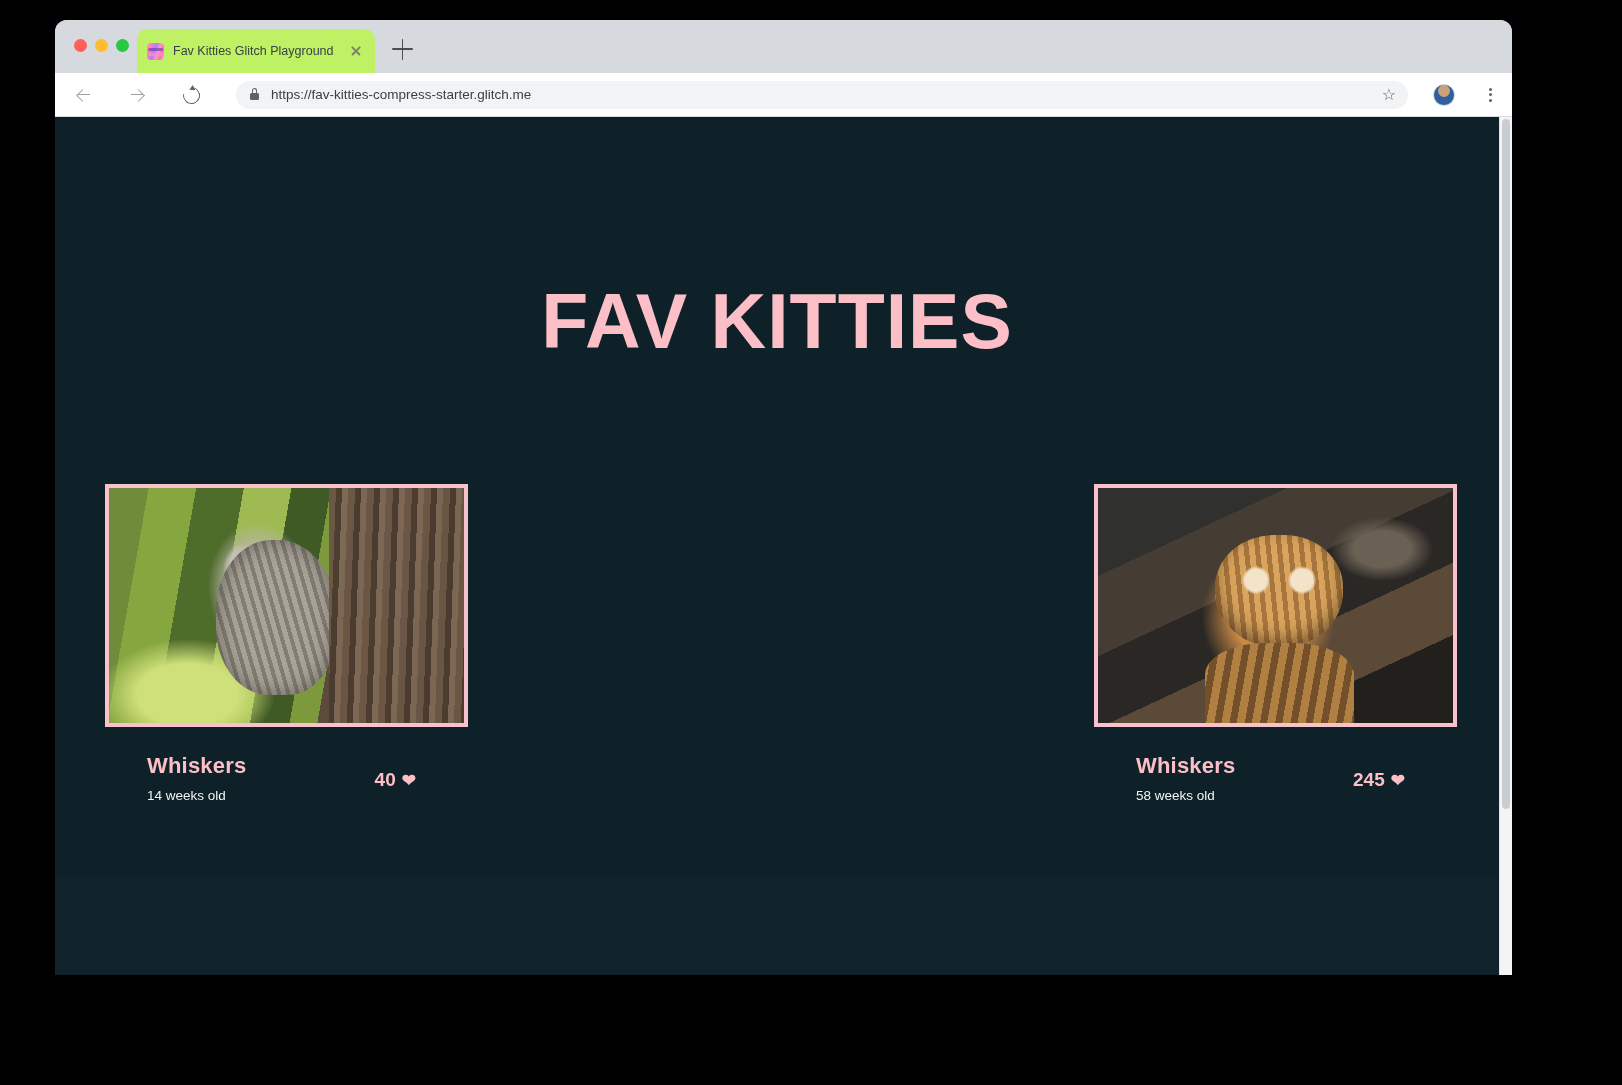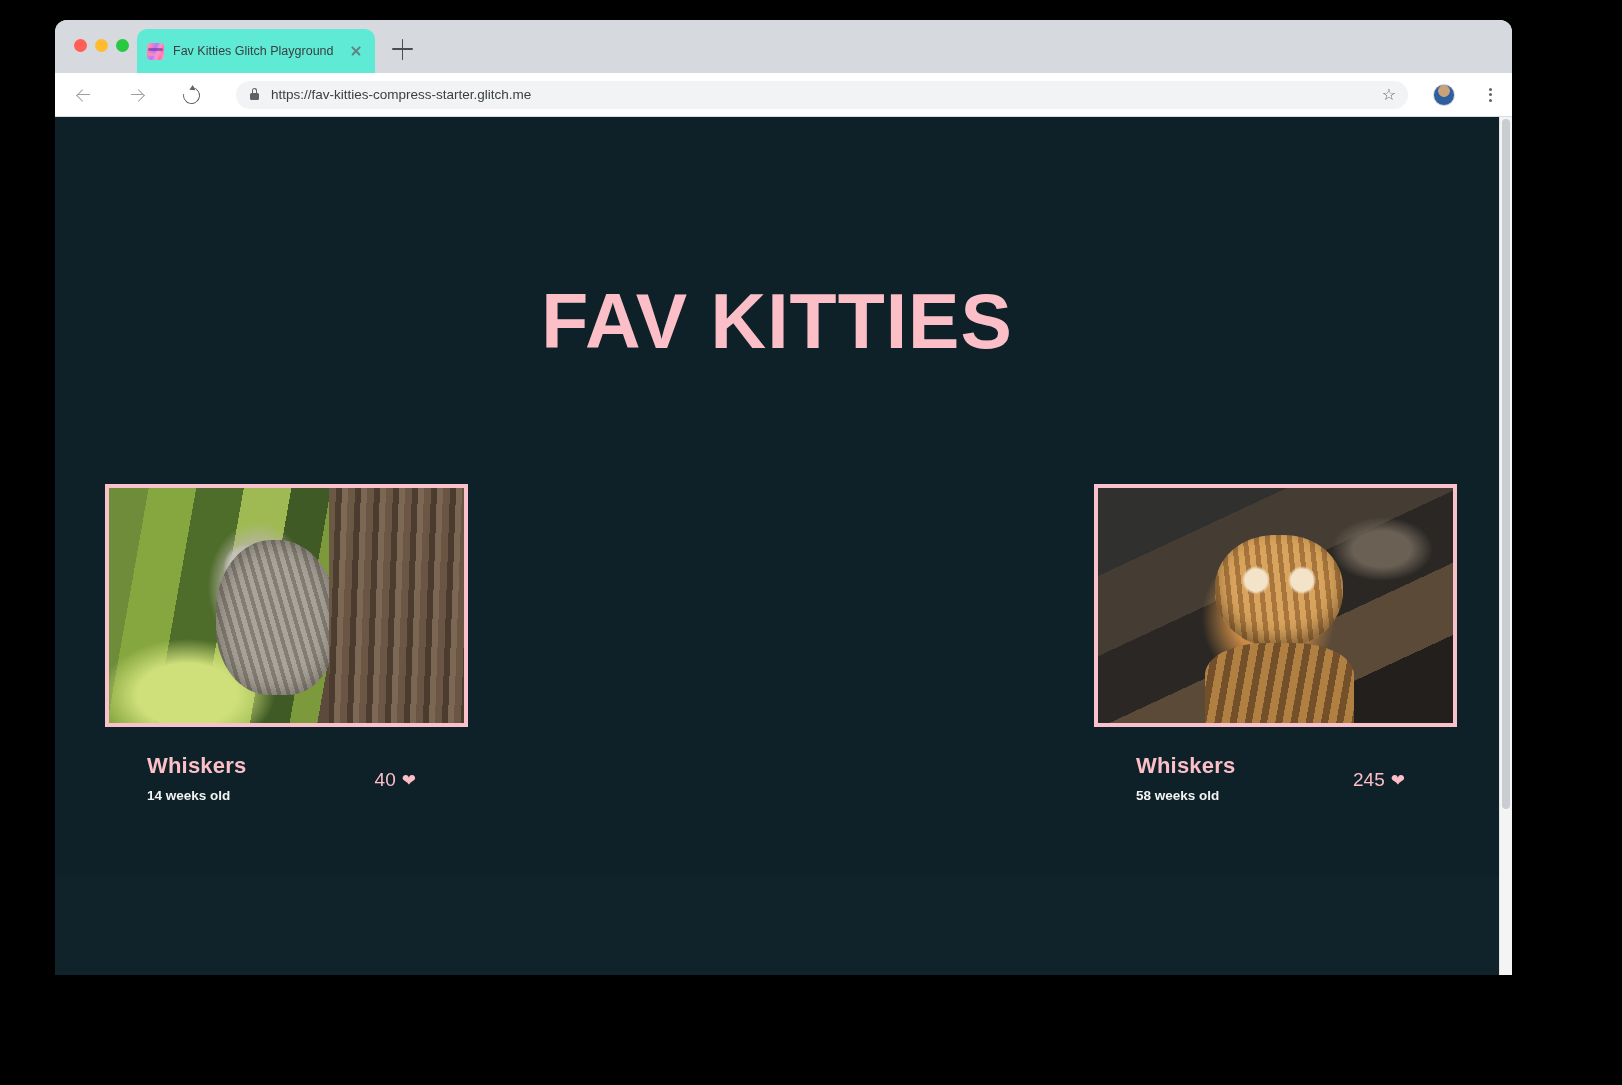--- a/index.html
+++ b/index.html
@@ -49,21 +49,21 @@
   .dot.red    { background: #ff5f57; }
   .dot.yellow { background: #febc2e; }
   .dot.green  { background: #28c840; }
 
   .tab {
     position: absolute;
     left: 82px;
     top: 9px;
     width: 238px;
     height: 44px;
-    background: #5eead4;
+    background: #bef264;
     border-radius: 10px 10px 0 0;
     display: flex;
     align-items: center;
     padding: 0 10px;
     box-sizing: border-box;
   }
   .favicon {
     width: 17px; height: 17px;
     border-radius: 4px;
     flex: 0 0 auto;
@@ -362,27 +362,27 @@
   .kitty-name {
     font-size: 22px;
     font-weight: 800;
     color: #fcbfc7;
     letter-spacing: .2px;
     white-space: nowrap;
   }
   .kitty-age {
     margin-top: 9px;
     font-size: 13.5px;
-    font-weight: 700;
+    font-weight: 400;
     color: #f3f3f3;
     white-space: nowrap;
   }
   .likes {
     font-size: 19px;
-    font-weight: 400;
+    font-weight: 700;
     color: #fcbfc7;
     white-space: nowrap;
     align-self: center;
     margin-top: 4px;
   }
   .likes .heart { margin-left: 6px; font-size: 17px; }
 
   
   .scrollbar {
     position: absolute;

